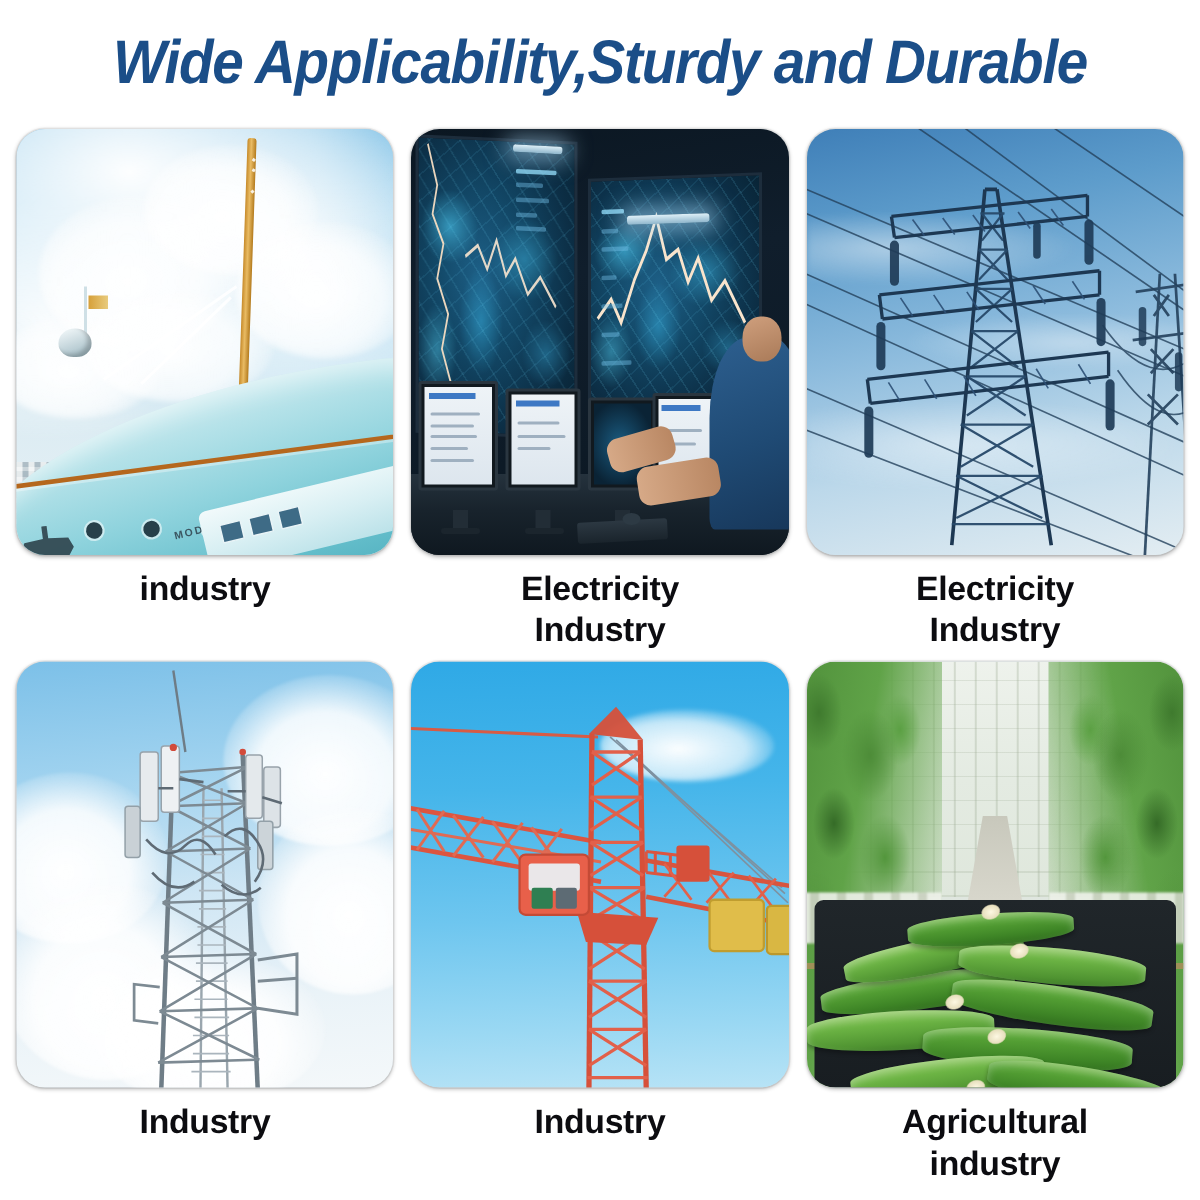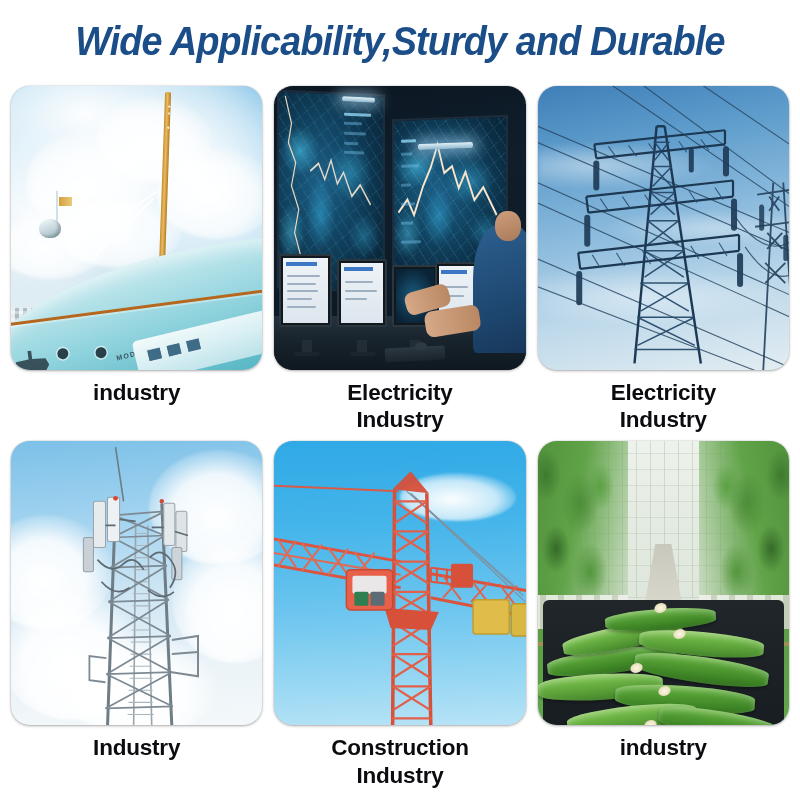--- a/index.html
+++ b/index.html
@@ -792,21 +792,20 @@
                        M224 142 L242 166 M242 144 L224 164"></path>
             </g>
 
             <rect x="198" y="158" width="36" height="34" rx="3" fill="#e0bd4a" stroke="#c09d2f" stroke-width="1.5"></rect>
             <rect x="236" y="162" width="22" height="32" rx="3" fill="#d9b743" stroke="#bb982c" stroke-width="1.5"></rect>
             <rect x="176" y="122" width="22" height="24" rx="2" fill="#d6503a"></rect>
           </svg>
         </div>
       </div>
       <div class="caption">
-        <span>Construction</span>
         <span class="l2">Industry</span>
       </div>
     </div>
 
     <div class="cell">
       <div class="tile">
         <div class="scene">
           <div class="greenhouse">
             <div class="gh-roof"></div>
             <div class="gh-aisle"></div>
@@ -836,18 +835,19 @@
               <div class="blossom" style="left:46%; top:2%;"></div>
               <div class="blossom" style="left:54%; top:20%;"></div>
               <div class="blossom" style="left:36%; top:44%;"></div>
               <div class="blossom" style="left:48%; top:60%;"></div>
               <div class="blossom" style="left:42%; top:84%;"></div>
             </div>
           </div>
         </div>
       </div>
       <div class="caption">
+        <span>Agricultural</span>
         <span class="l2">industry</span>
       </div>
     </div>
 
   </div>
 </div>
 
 </body></html>

